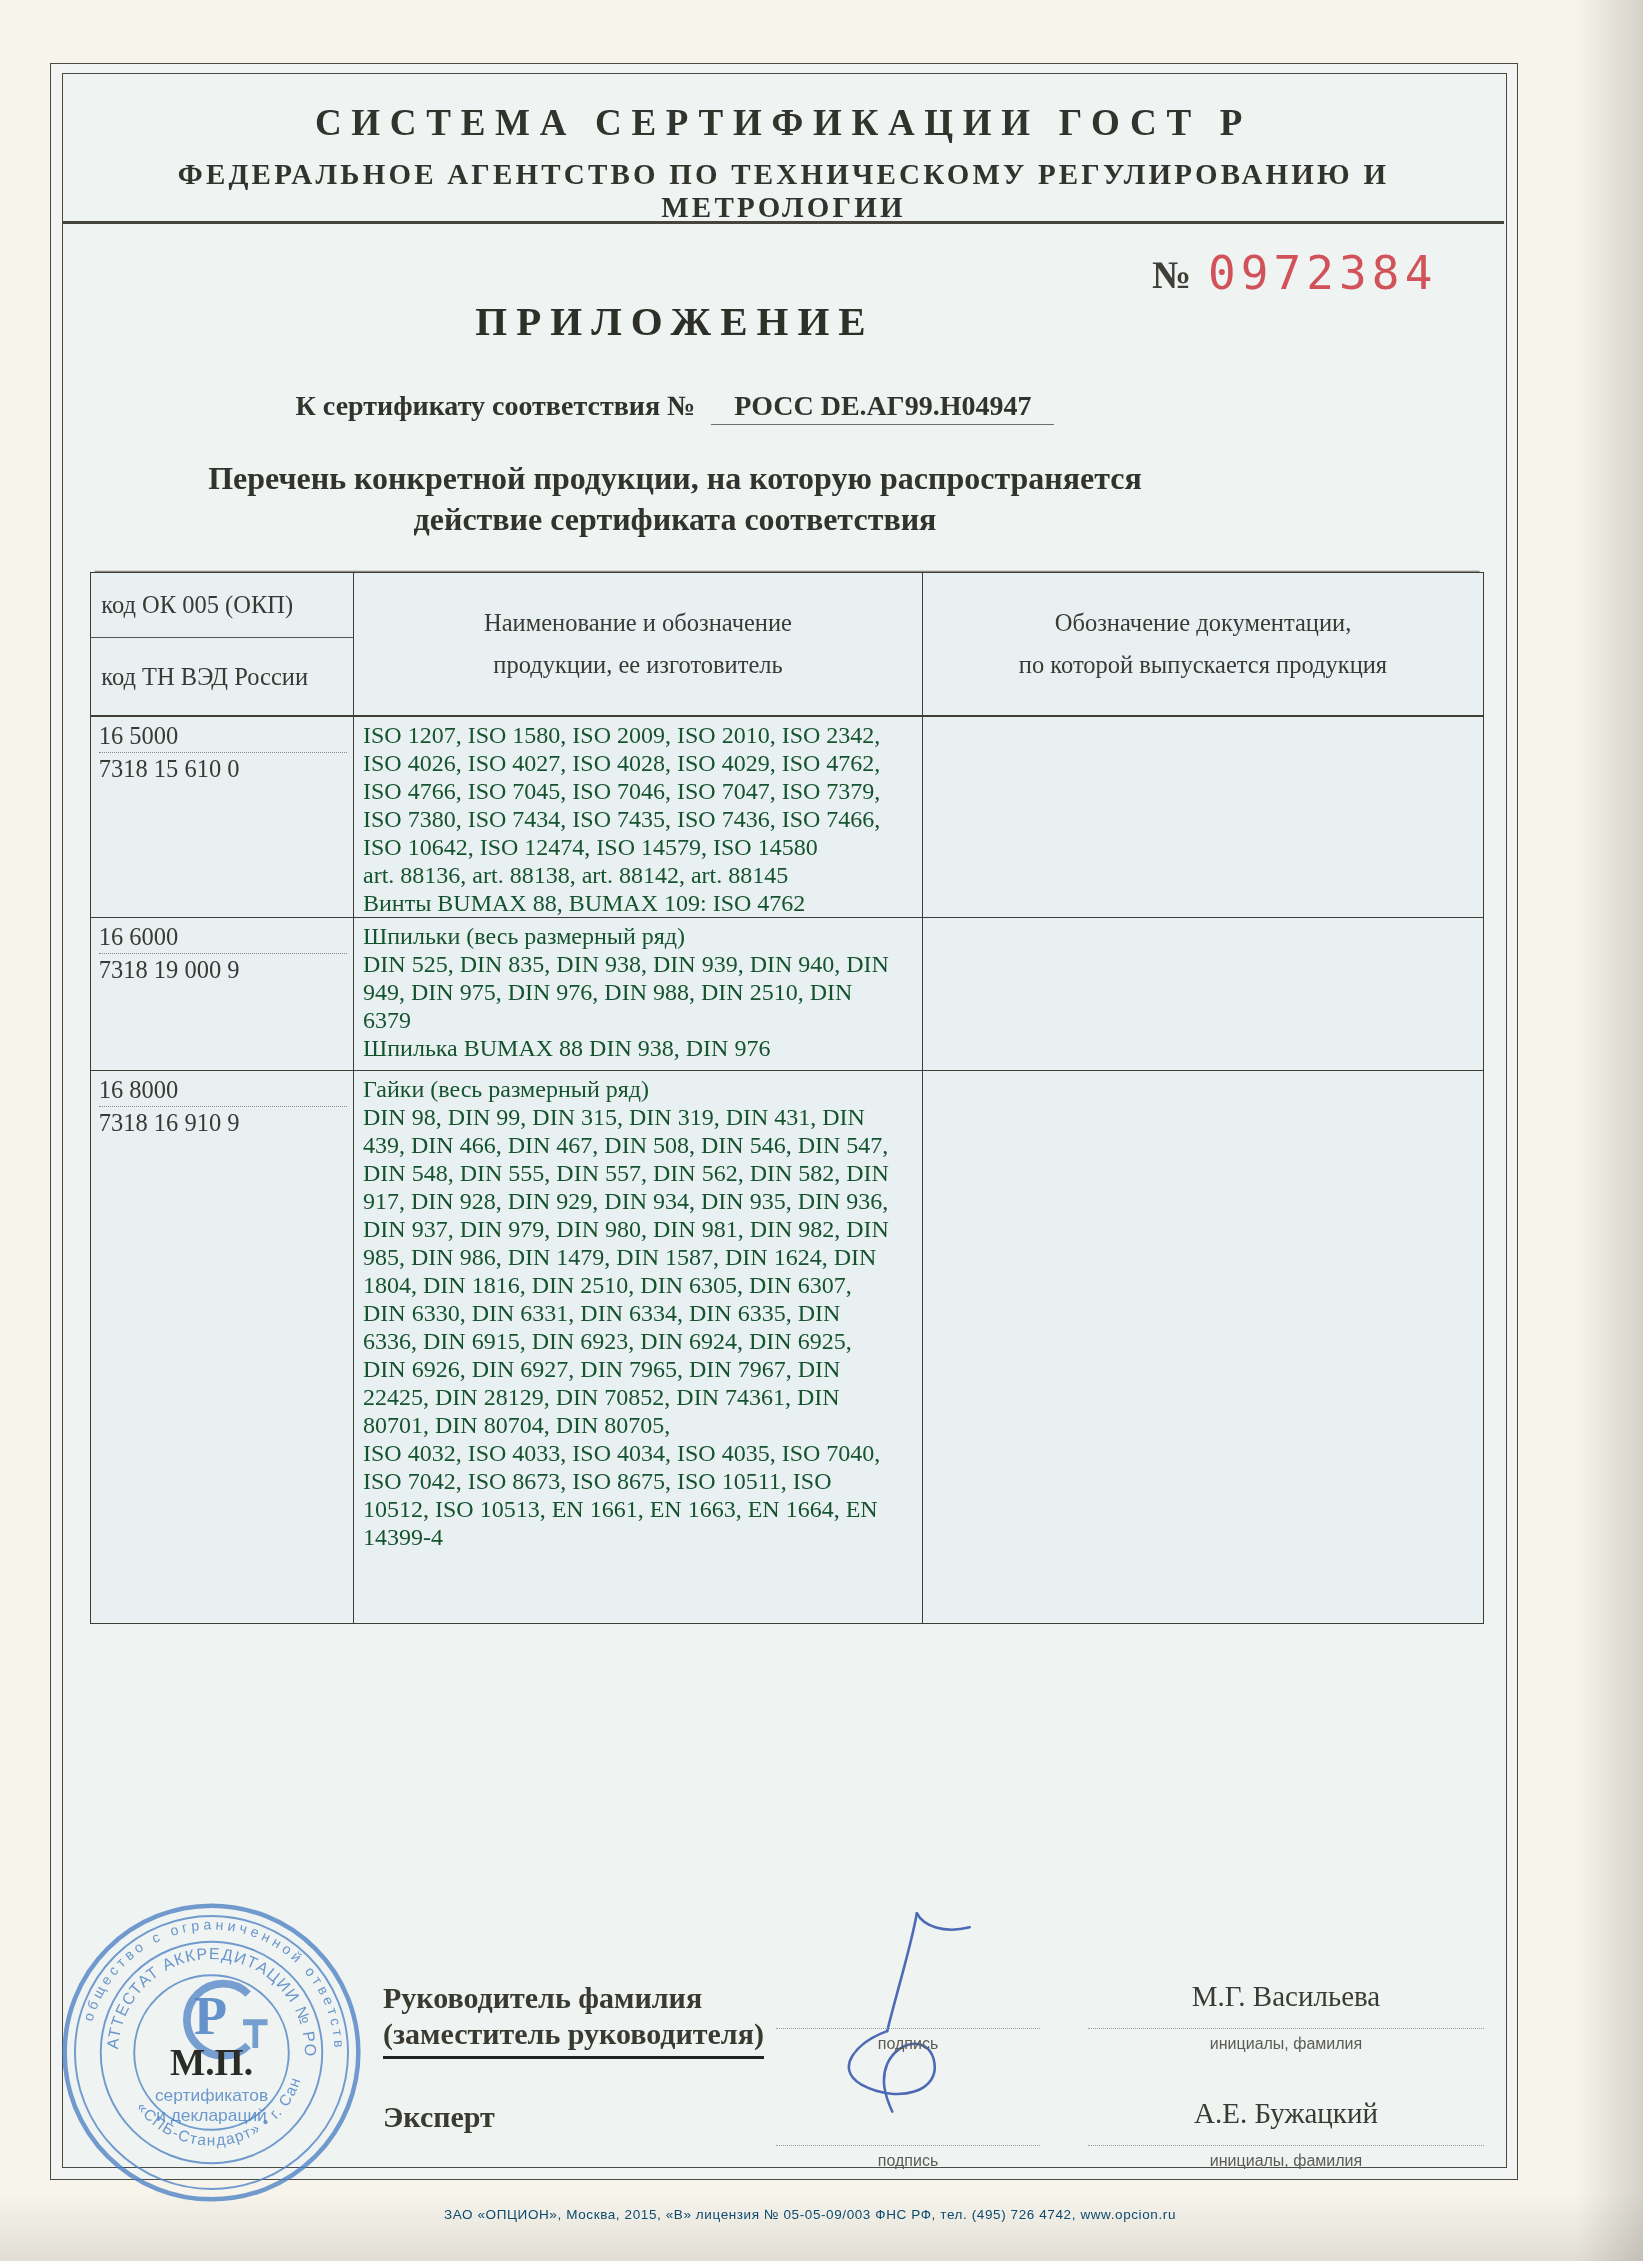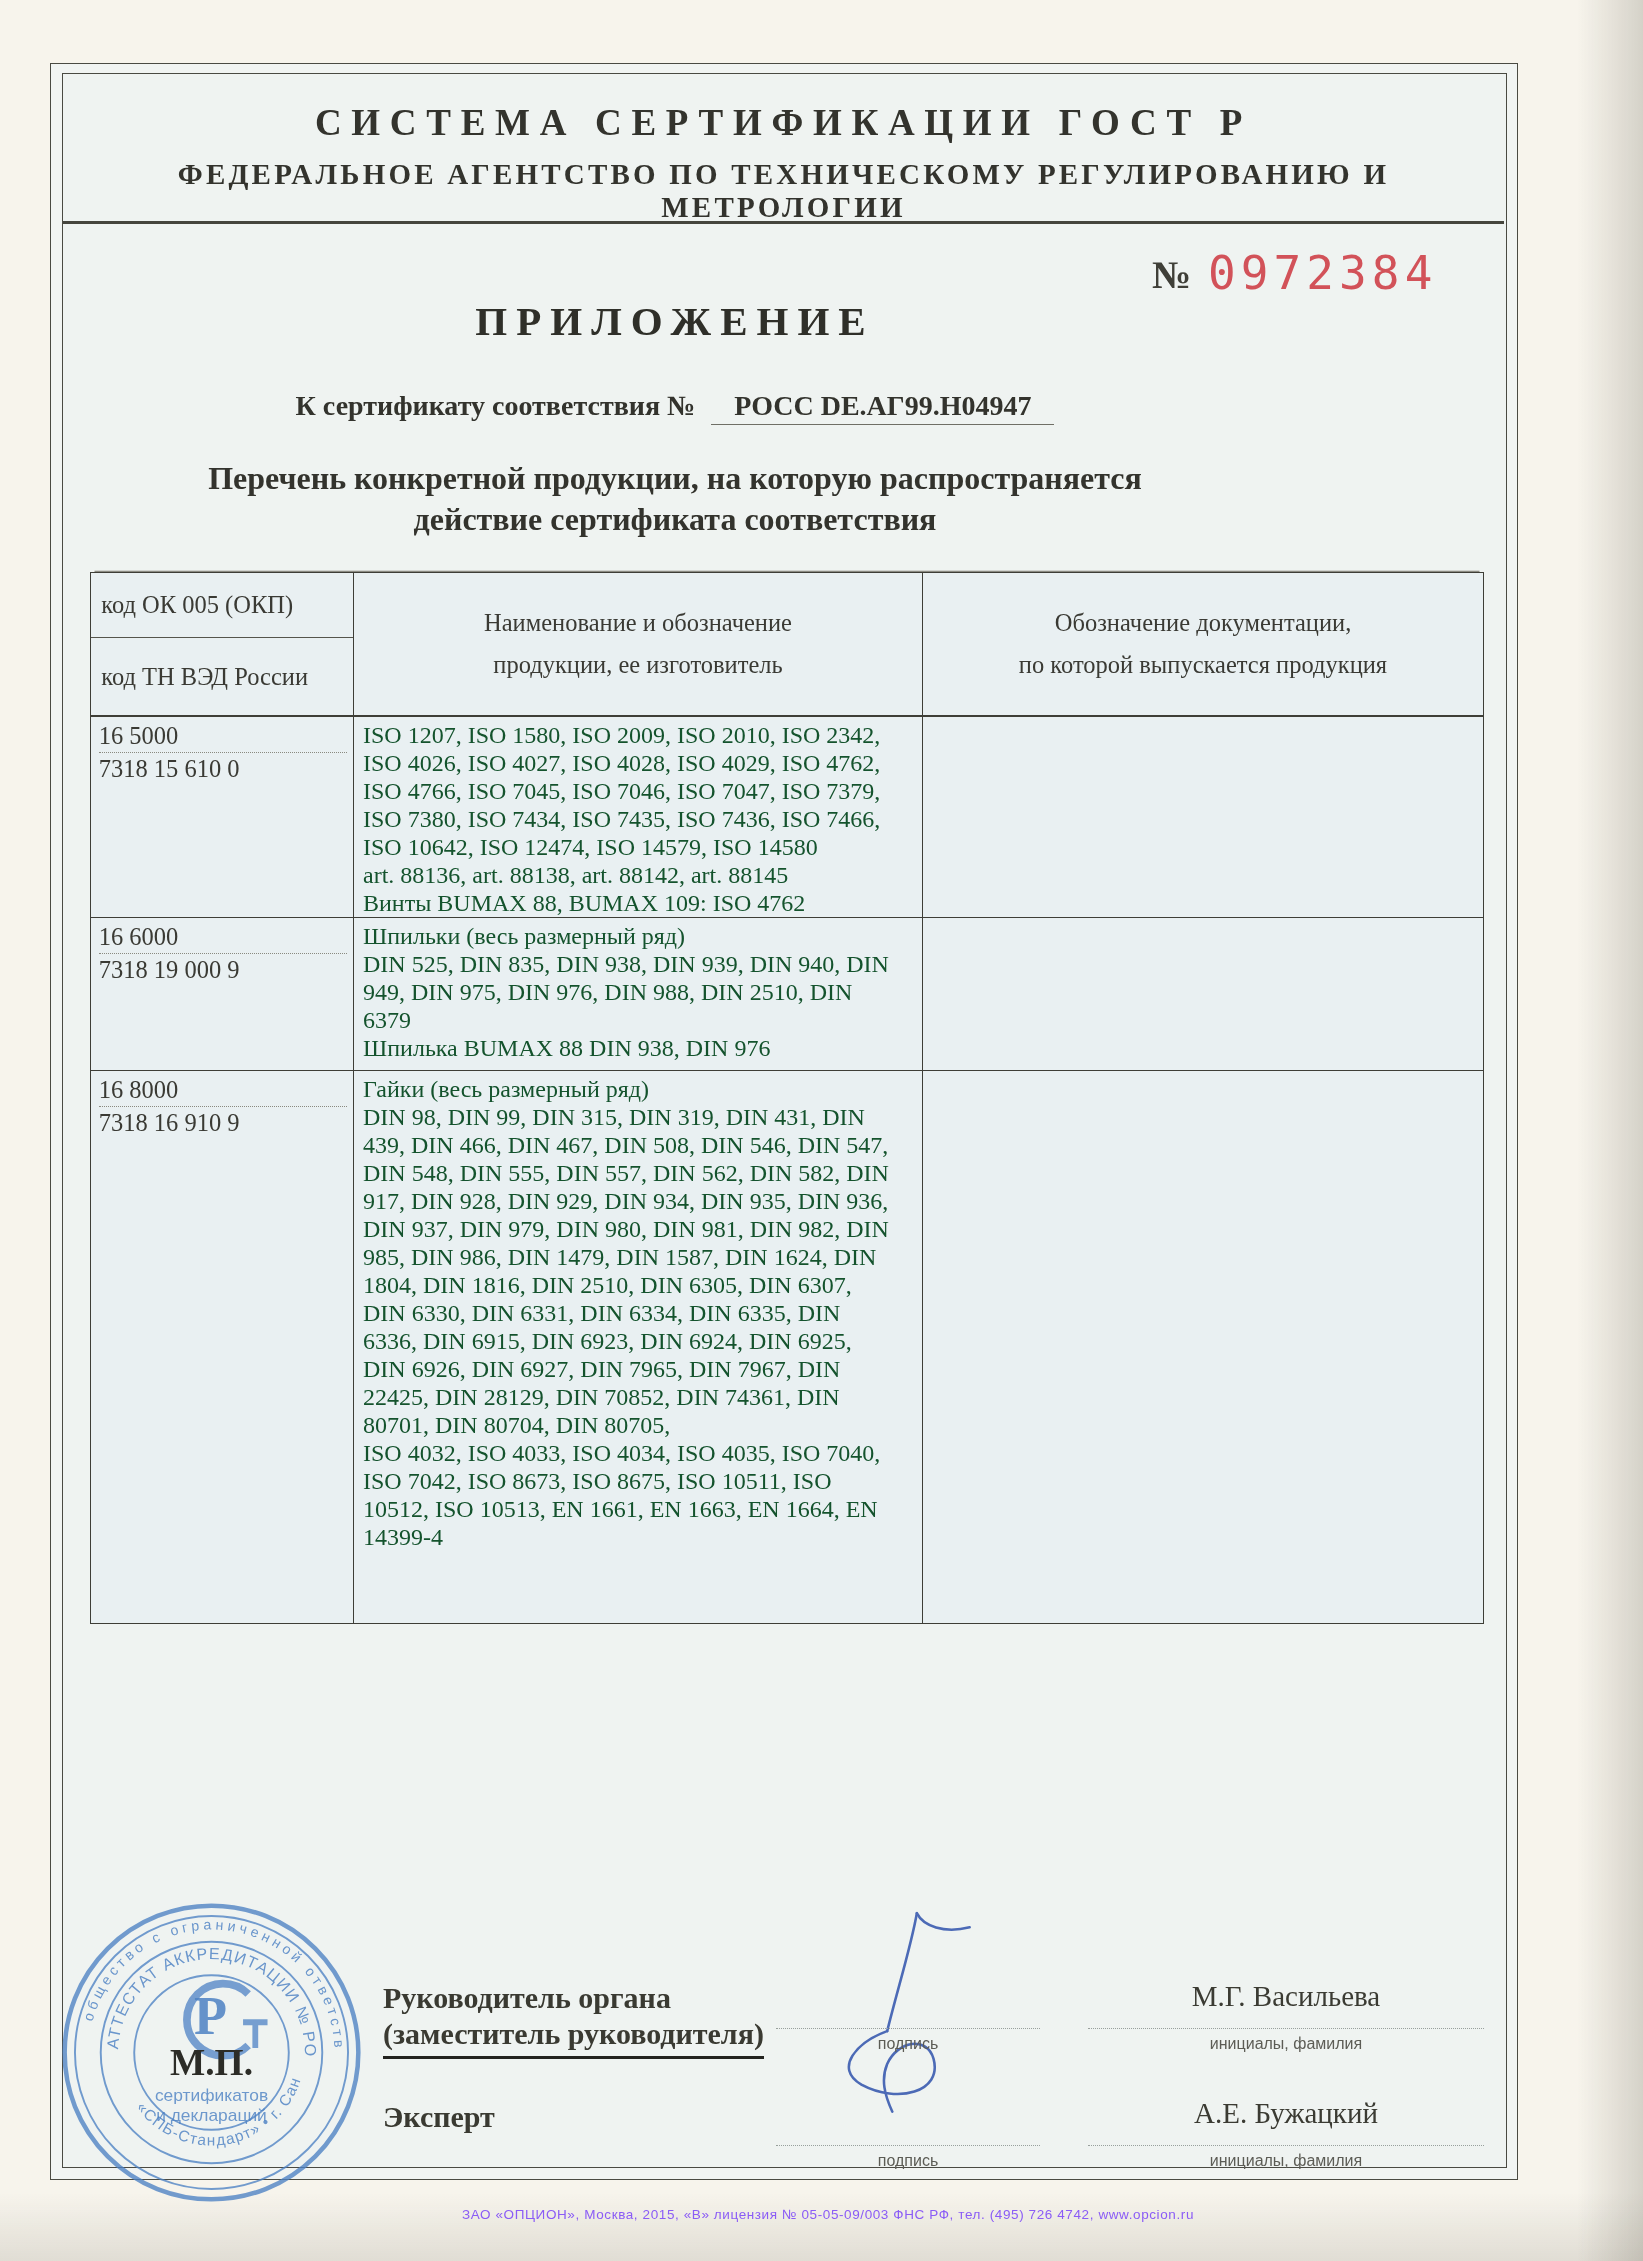--- a/index.html
+++ b/index.html
@@ -71,21 +71,21 @@
   .nameline-2{left:1088px;top:2145px;width:396px;}
   .caption{font-family:"Liberation Sans", sans-serif;font-size:16px;color:#5c5c55;text-align:center;}
   .cap-sig1{left:776px;top:2035px;width:264px;}
   .cap-sig2{left:776px;top:2152px;width:264px;}
   .cap-name1{left:1088px;top:2035px;width:396px;}
   .cap-name2{left:1088px;top:2152px;width:396px;}
   .sig-name{font-size:29px;color:#3b3b33;text-align:center;width:396px;}
   .name-1{left:1088px;top:1980px;}
   .name-2{left:1088px;top:2097px;}
 
-  .footer{top:2207px;left:30px;width:1596px;text-align:center;font-family:"Liberation Sans", sans-serif;font-size:13.5px;color:#8b5cf6;letter-spacing:0.6px;}
+  .footer{top:2207px;left:12px;width:1596px;text-align:center;font-family:"Liberation Sans", sans-serif;font-size:13.5px;color:#0c4a6e;letter-spacing:0.6px;}
 
   .stamp-svg{left:55px;top:1896px;}
   .sign-ink{left:815px;top:1899px;}
 </style>
 </head>
 <body>
 
 <div class="abs frame-outer"></div>
 <div class="abs frame-inner"></div>
 
@@ -216,21 +216,21 @@
 </svg>
 
 <svg class="abs sign-ink" width="232" height="232" viewBox="0 0 360 360">
   <g stroke="#3b5cb0" stroke-width="4" fill="none" stroke-linecap="round" opacity="0.9">
     <path d="M 158,22 C 150,70 128,140 112,205"></path>
     <path d="M 158,22 C 168,42 200,54 240,44"></path>
     <path d="M 112,205 C 66,222 28,262 72,288 C 128,318 198,300 184,248 C 174,212 128,220 112,256 C 102,280 108,304 120,330"></path>
   </g>
 </svg>
 
-<div class="abs role role-1a">Руководитель органа</div>
+<div class="abs role role-1a">Руководитель фамилия</div>
 <div class="abs role role-1b">(заместитель руководителя)</div>
 <div class="abs sigline sigline-1"></div>
 <div class="abs caption cap-sig1">подпись</div>
 <div class="abs sig-name name-1">М.Г. Васильева</div>
 <div class="abs sigline nameline-1"></div>
 <div class="abs caption cap-name1">инициалы, фамилия</div>
 
 <div class="abs role role-2">Эксперт</div>
 <div class="abs sigline sigline-2"></div>
 <div class="abs caption cap-sig2">подпись</div>

